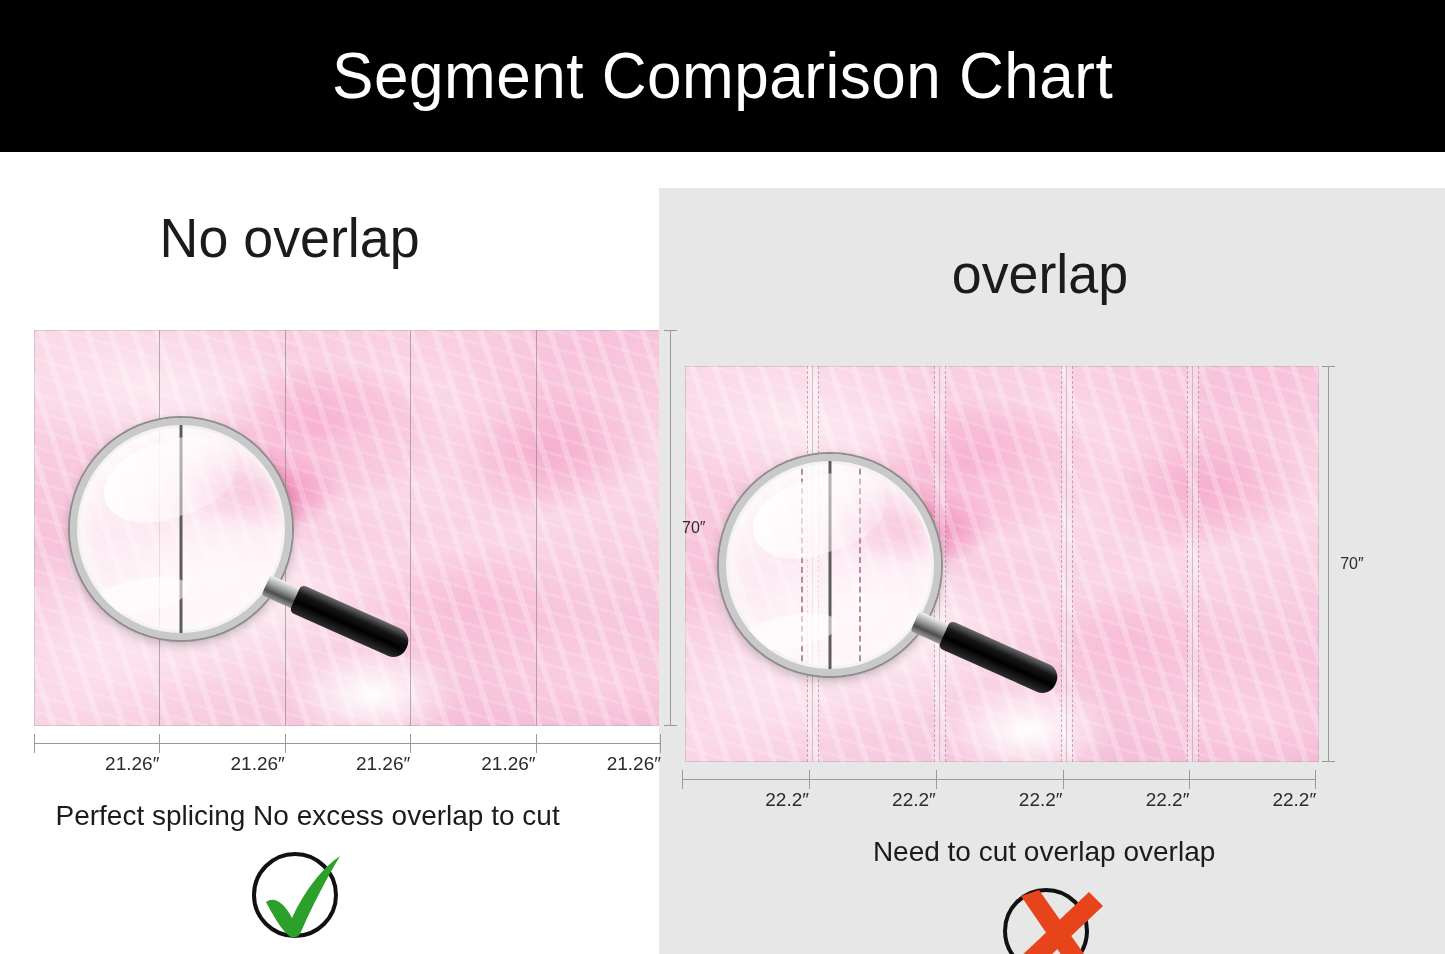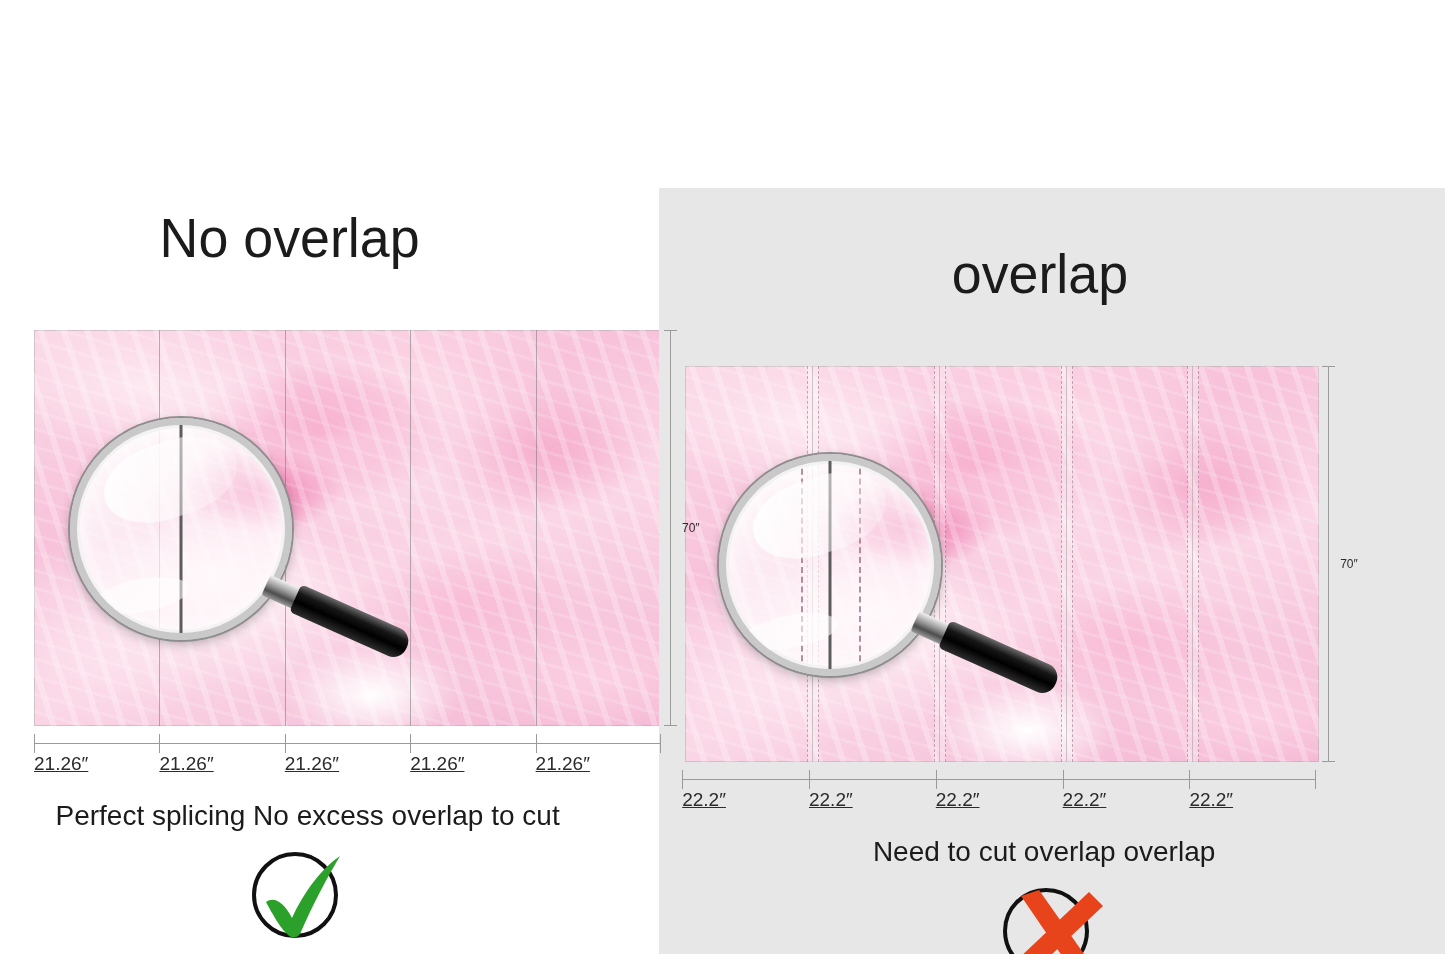--- a/index.html
+++ b/index.html
@@ -163,37 +163,37 @@
   .dim-v .line{
     position:absolute; left:6px; top:0; bottom:0; width:1px; background:#9a9a9a;
   }
   .dim-v .cap{
     position:absolute; left:0; width:13px; height:1px; background:#9a9a9a;
   }
   .dim-v .cap.top{ top:0; }
   .dim-v .cap.bot{ bottom:0; }
   .dim-v .lbl{
     position:absolute; left:18px; top:50%; transform:translateY(-50%);
-    font-size:12px; color:#2b2b2b; white-space:nowrap;
+    font-size:16px; color:#2b2b2b; white-space:nowrap;
   }
 
   .dim-h{ position:absolute; z-index:5; height:44px; }
   .dim-h .base{
     position:absolute; left:0; right:0; top:9px; height:1px; background:#9a9a9a;
   }
   .dim-h .seg{
     position:absolute; top:0; height:44px;
   }
   .dim-h .seg .tick{
     position:absolute; left:0; top:0; width:1px; height:19px; background:#9a9a9a;
   }
   .dim-h .seg .tick.last{ left:auto; right:0; }
   .dim-h .seg .txt{
-    position:absolute; top:19px; width:100%; text-align:left;
-    font-size:19px; color:#2b2b2b; white-space:nowrap;text-decoration:underline;
+    position:absolute; top:19px; width:100%; text-align:right;
+    font-size:19px; color:#2b2b2b; white-space:nowrap;
   }
   .dim-h .endcap{
     position:absolute; top:3px; width:1px; height:14px; background:#9a9a9a;
   }
 
   
   .caption{
     position:absolute; width:100%; text-align:center;
     font-size:28px; color:#1b1b1b;
   }
@@ -210,20 +210,23 @@
     position:relative; width:86px; height:86px;
     border-radius:50%; border:4px solid #111;
   }
   .result svg{ position:absolute; left:-12px; top:-16px; overflow:visible; }
 </style>
 </head>
 <body>
 
 <div class="page">
 
+  <div class="titlebar">
+    <div class="title">Segment Comparison Chart</div>
+  </div>
 
   <div class="panels">
 
     <div class="panel left">
 
       <div class="panel-heading">No overlap</div>
 
       <div class="figure left">
 
         <div class="mural"></div>

